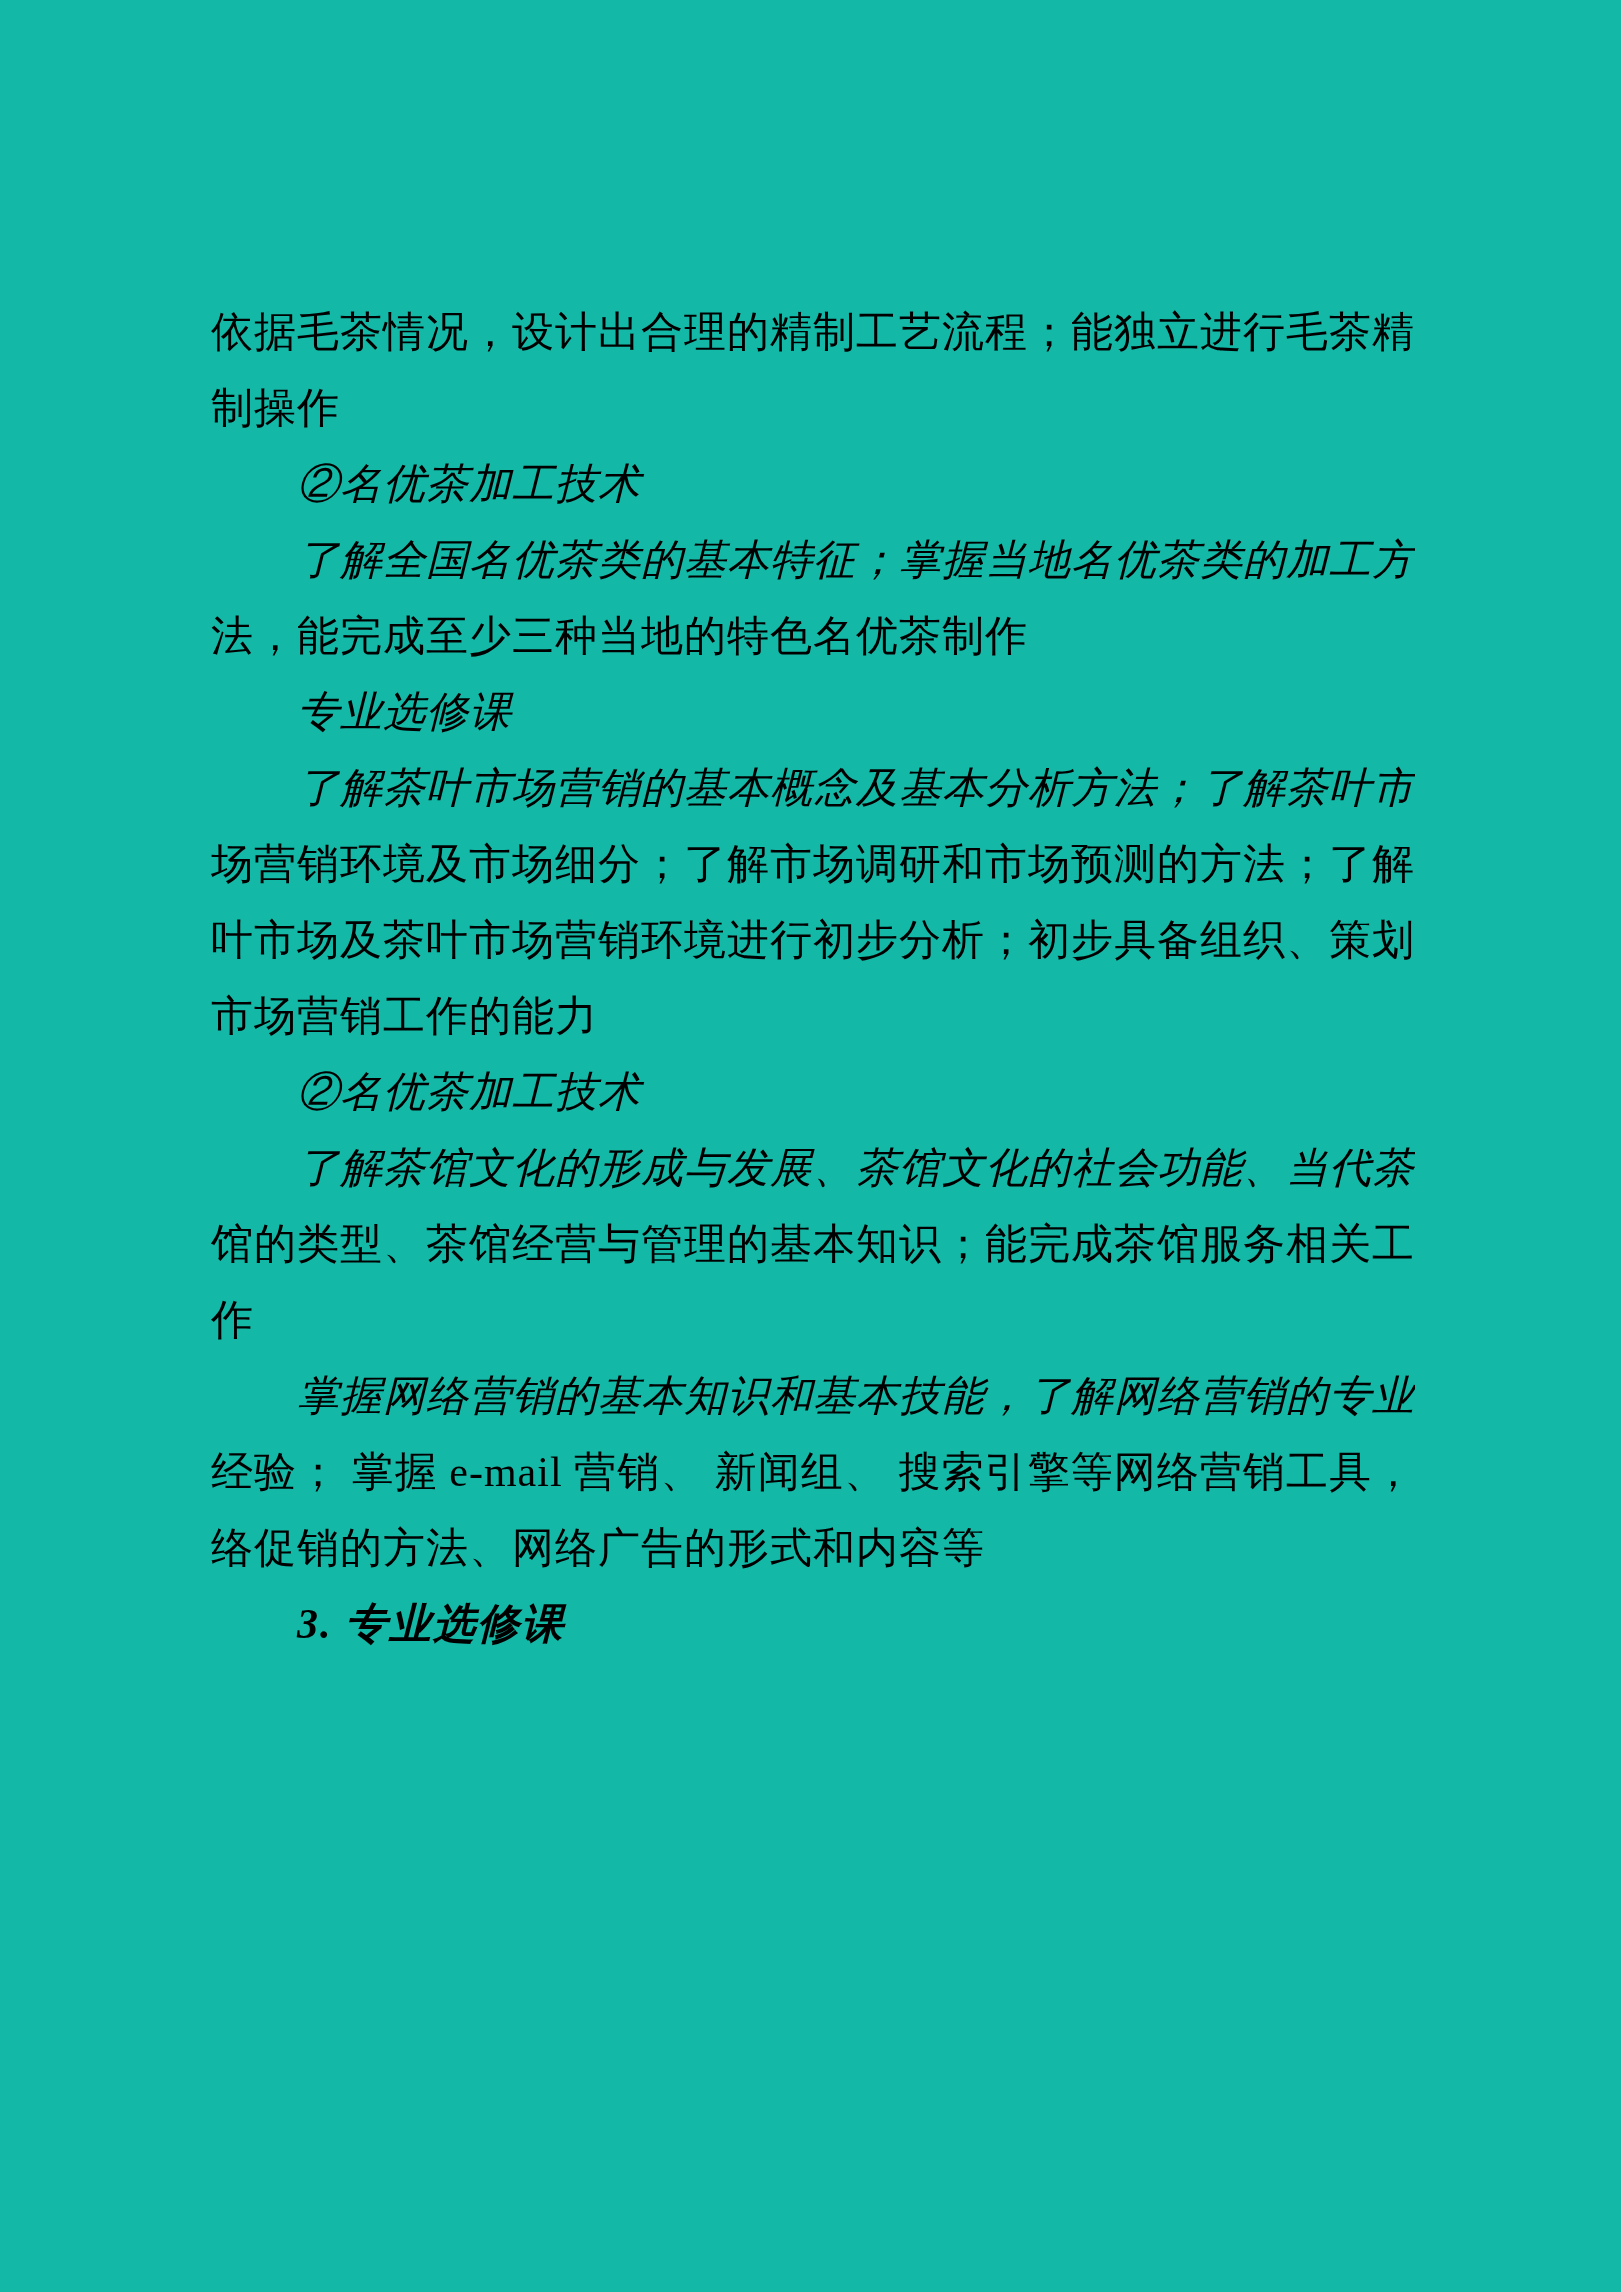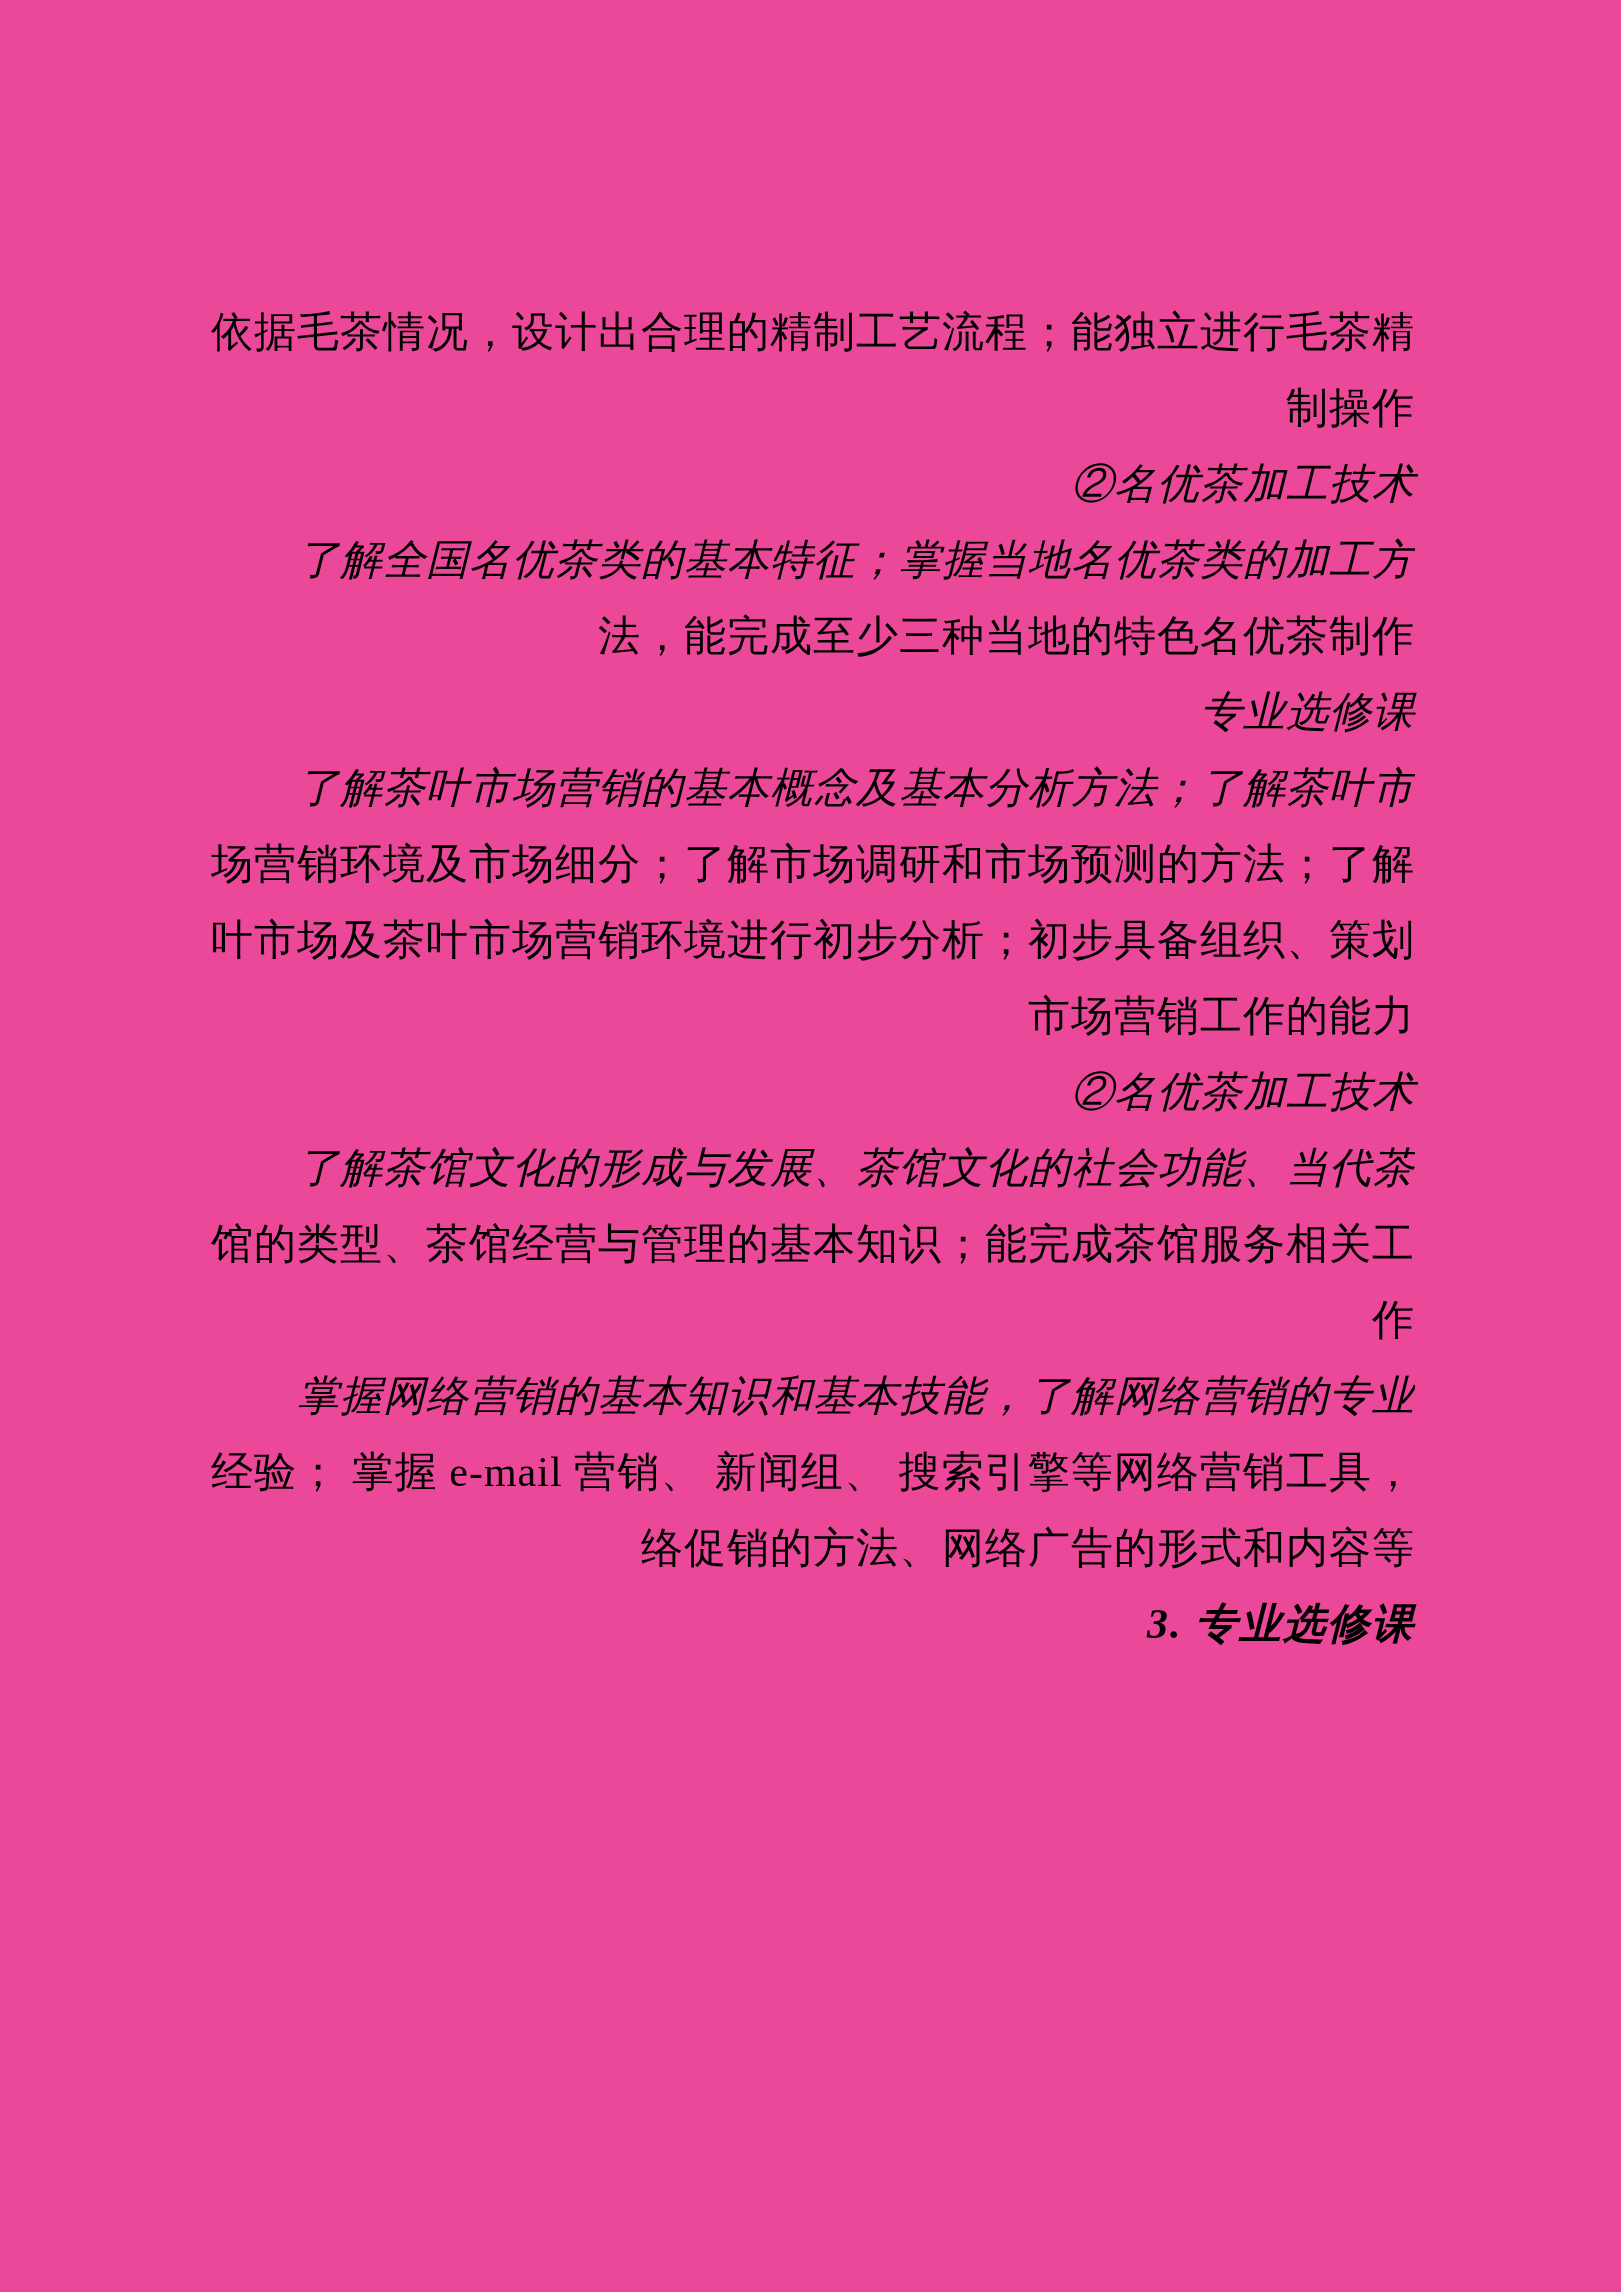--- a/index.html
+++ b/index.html
@@ -5,38 +5,38 @@
   html, body {
     margin: 0;
     padding: 0;
     background: #e8e8e8;
   }
   .page {
     position: relative;
     width: 1621px;
     height: 2293px;
     margin: 0 auto;
-    background: #ec4899;
+    background: #14b8a6;
     font-family: "Liberation Serif", "DejaVu Serif", serif;
     color: #000000;
     overflow: hidden;
   }
   .text-block {
     position: absolute;
     left: 211px;
     top: 294px;
     width: 1204px;
   }
   .line {
     height: 76px;
     line-height: 76px;
     font-size: 42px;
     letter-spacing: 1px;
     white-space: nowrap;
-    text-align: right;
+    text-align: left;
     font-weight: normal;
   }
   .line.indent {
     padding-left: 86px;
     font-style: italic;
   }
   .line.justify {
     white-space: normal;
     text-align: justify;
     text-align-last: justify;

